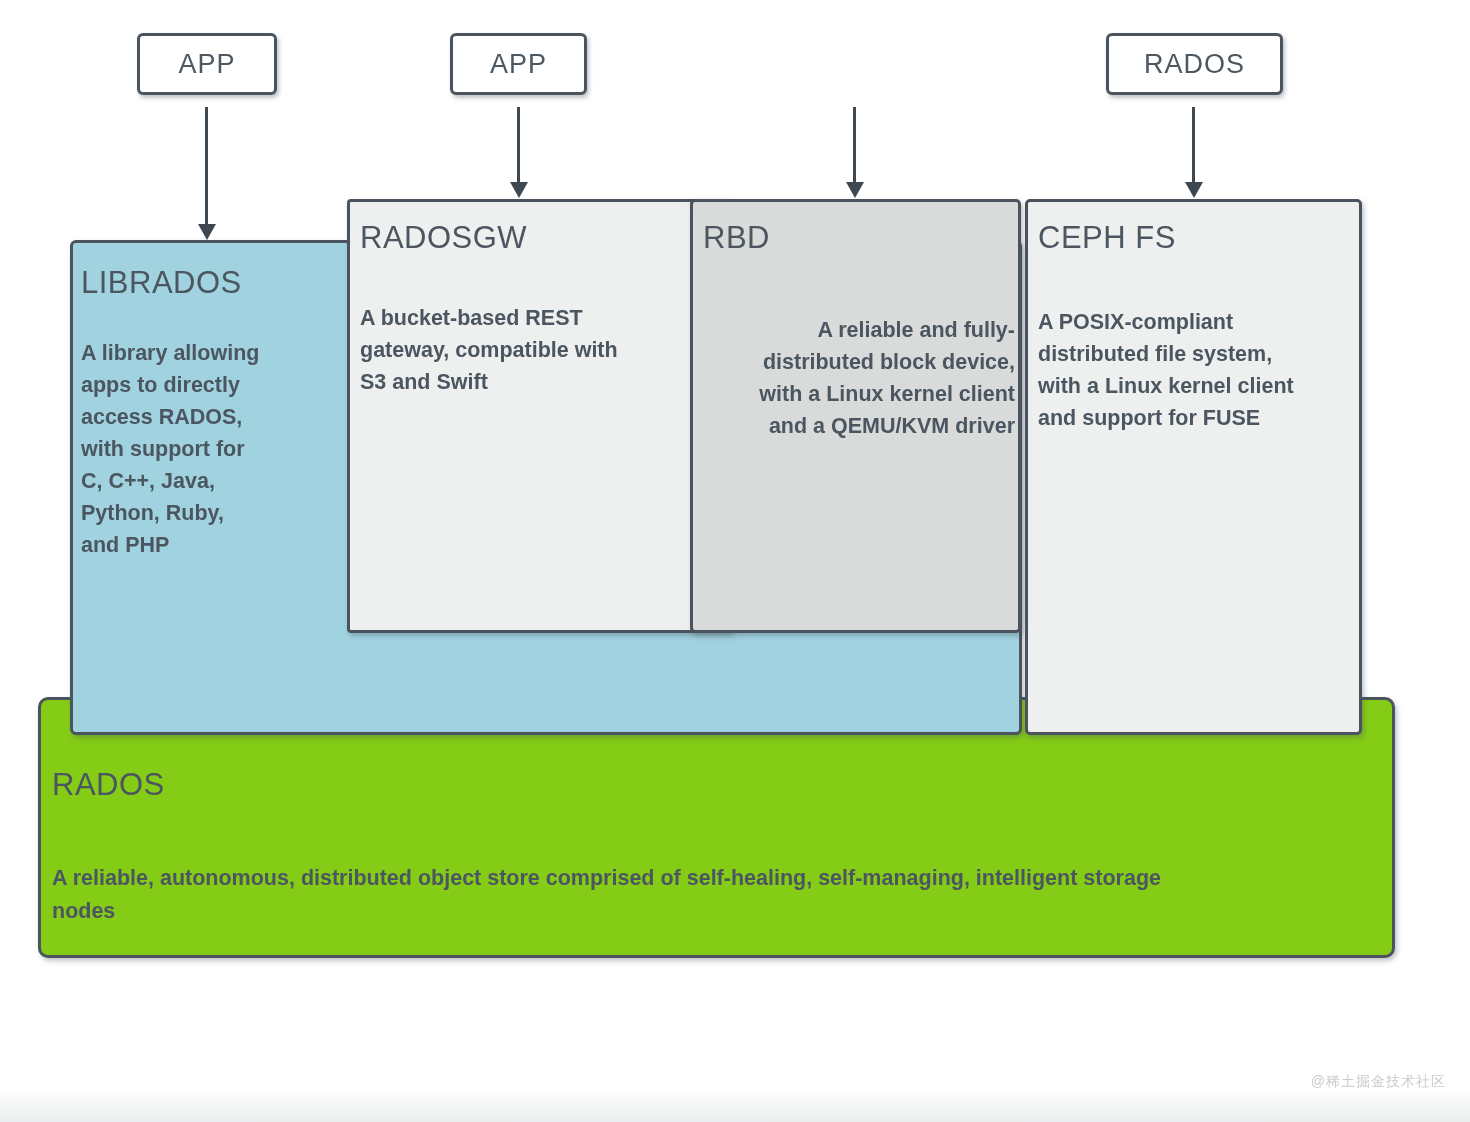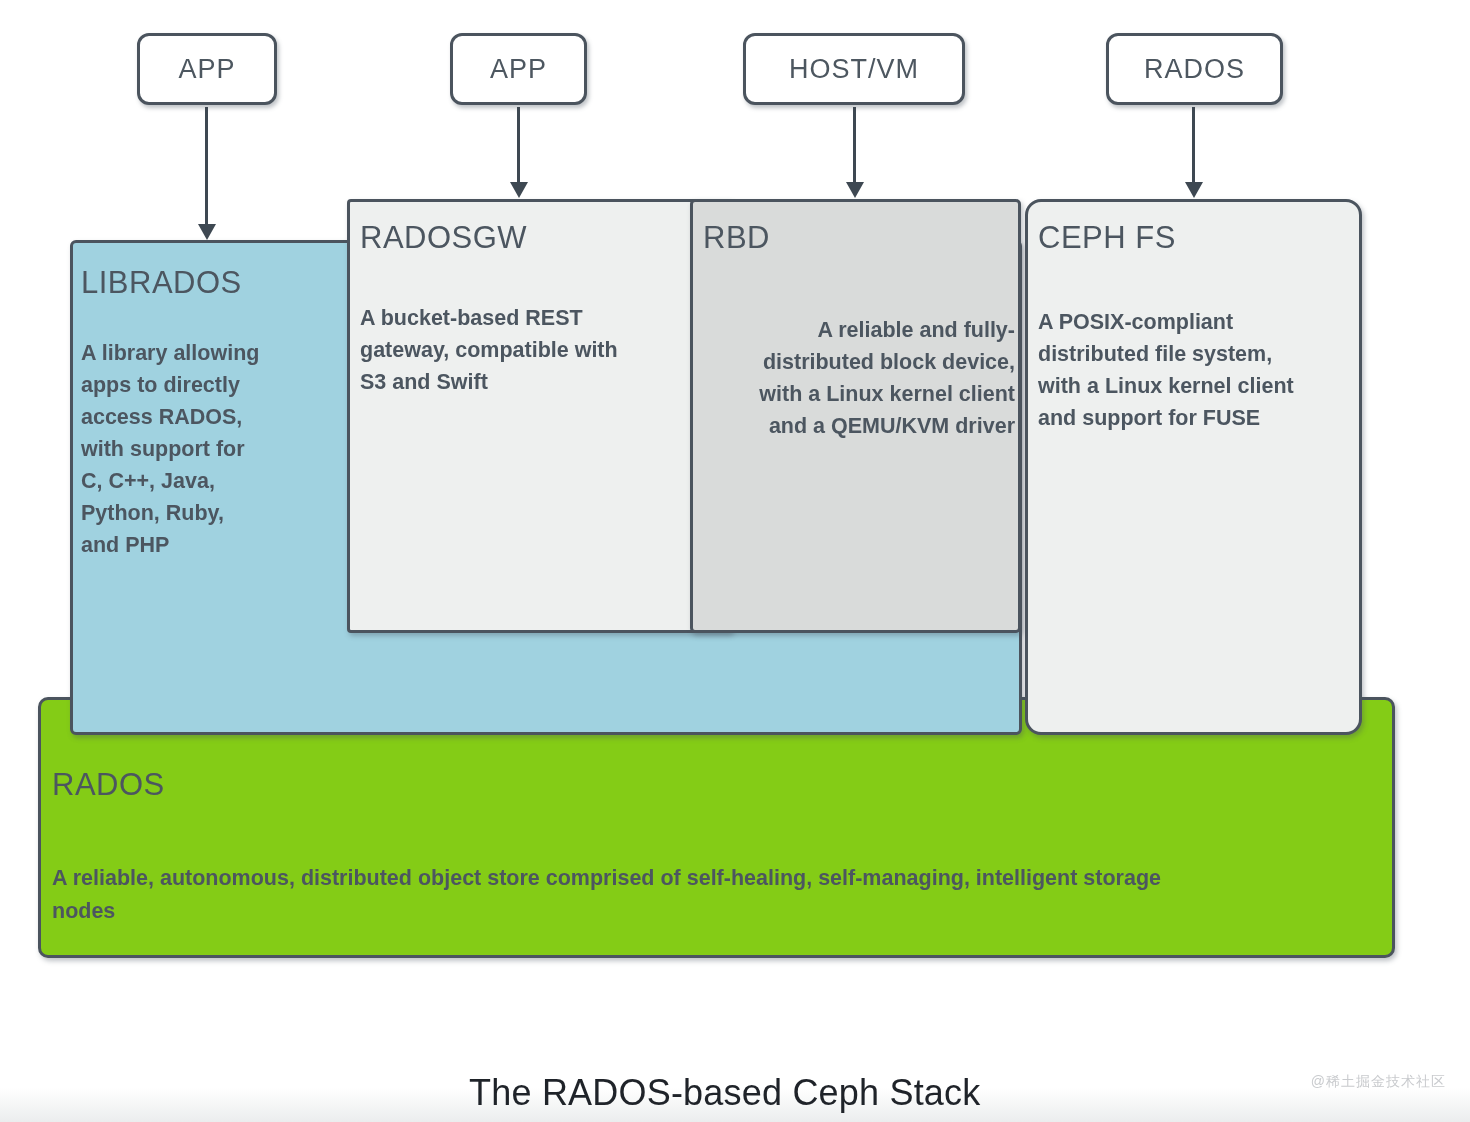--- a/index.html
+++ b/index.html
@@ -8,24 +8,24 @@
     background:#ffffff;
   }
   .stage{
     position:relative;
     width:1470px;height:1122px;
     background:#ffffff;
     overflow:hidden;
   }
   
   .top-node{
-    position:absolute;top:33px;height:72px;
+    position:absolute;top:33px;height:62px;
     background:#ffffff;
     border:3px solid #4b545e;
-    border-radius:12px;
+    border-radius:6px;
     box-shadow:2px 3px 4px rgba(73,84,94,.35);
     display:flex;align-items:center;justify-content:center;
     font-size:27px;letter-spacing:1px;color:#4d5760;
     box-sizing:border-box;
     z-index:5;
   }
   .tn-app1{left:137px;width:140px;}
   .tn-app2{left:450px;width:137px;}
   .tn-hostvm{left:743px;width:222px;}
   .tn-client{left:1106px;width:177px;}
@@ -73,21 +73,21 @@
 
   .box-librados{
     left:70px;top:240px;width:952px;height:495px;
     background:#a0d2e0;border-radius:6px;z-index:2;
   }
   .box-librados .title{position:absolute;left:8px;top:23px;}
   .box-librados .desc{position:absolute;left:8px;top:94px;width:280px;}
 
   .box-cephfs{
     left:1025px;top:199px;width:337px;height:536px;
-    background:#eef0ef;border-radius:16px;z-index:2;
+    background:#eef0ef;border-radius:5px;z-index:2;
   }
   .box-radosgw{
     left:347px;top:199px;width:385px;height:434px;
     background:#eef0ef;border-radius:4px;z-index:3;
   }
   .box-rbd{
     left:690px;top:199px;width:331px;height:434px;
     background:#d9dbda;border-radius:5px;z-index:3;
   }
   .box-radosgw .title,.box-rbd .title,.box-cephfs .title{
@@ -158,35 +158,31 @@
 with a Linux kernel client
 and a QEMU/KVM driver</div>
   </div>
 
   <div class="top-node tn-app1">
     <span>APP</span>
   </div>
   <div class="top-node tn-app2">
     <span>APP</span>
   </div>
-  <div class="top-node tn-hostvm">
-    <span>HOST/VM</span>
-  </div>
   <div class="top-node tn-client">
     <span>RADOS</span>
   </div>
 
   <div class="arrow-shaft as-1"></div>
   <div class="arrow-head ah-1"></div>
 
   <div class="arrow-shaft as-2"></div>
   <div class="arrow-head ah-2"></div>
 
   <div class="arrow-shaft as-3"></div>
   <div class="arrow-head ah-3"></div>
 
   <div class="arrow-shaft as-4"></div>
   <div class="arrow-head ah-4"></div>
 
-  <div class="caption">The RADOS-based Ceph Stack</div>
   <div class="watermark">@稀土掘金技术社区</div>
 
 </div>
 
 </body></html>

